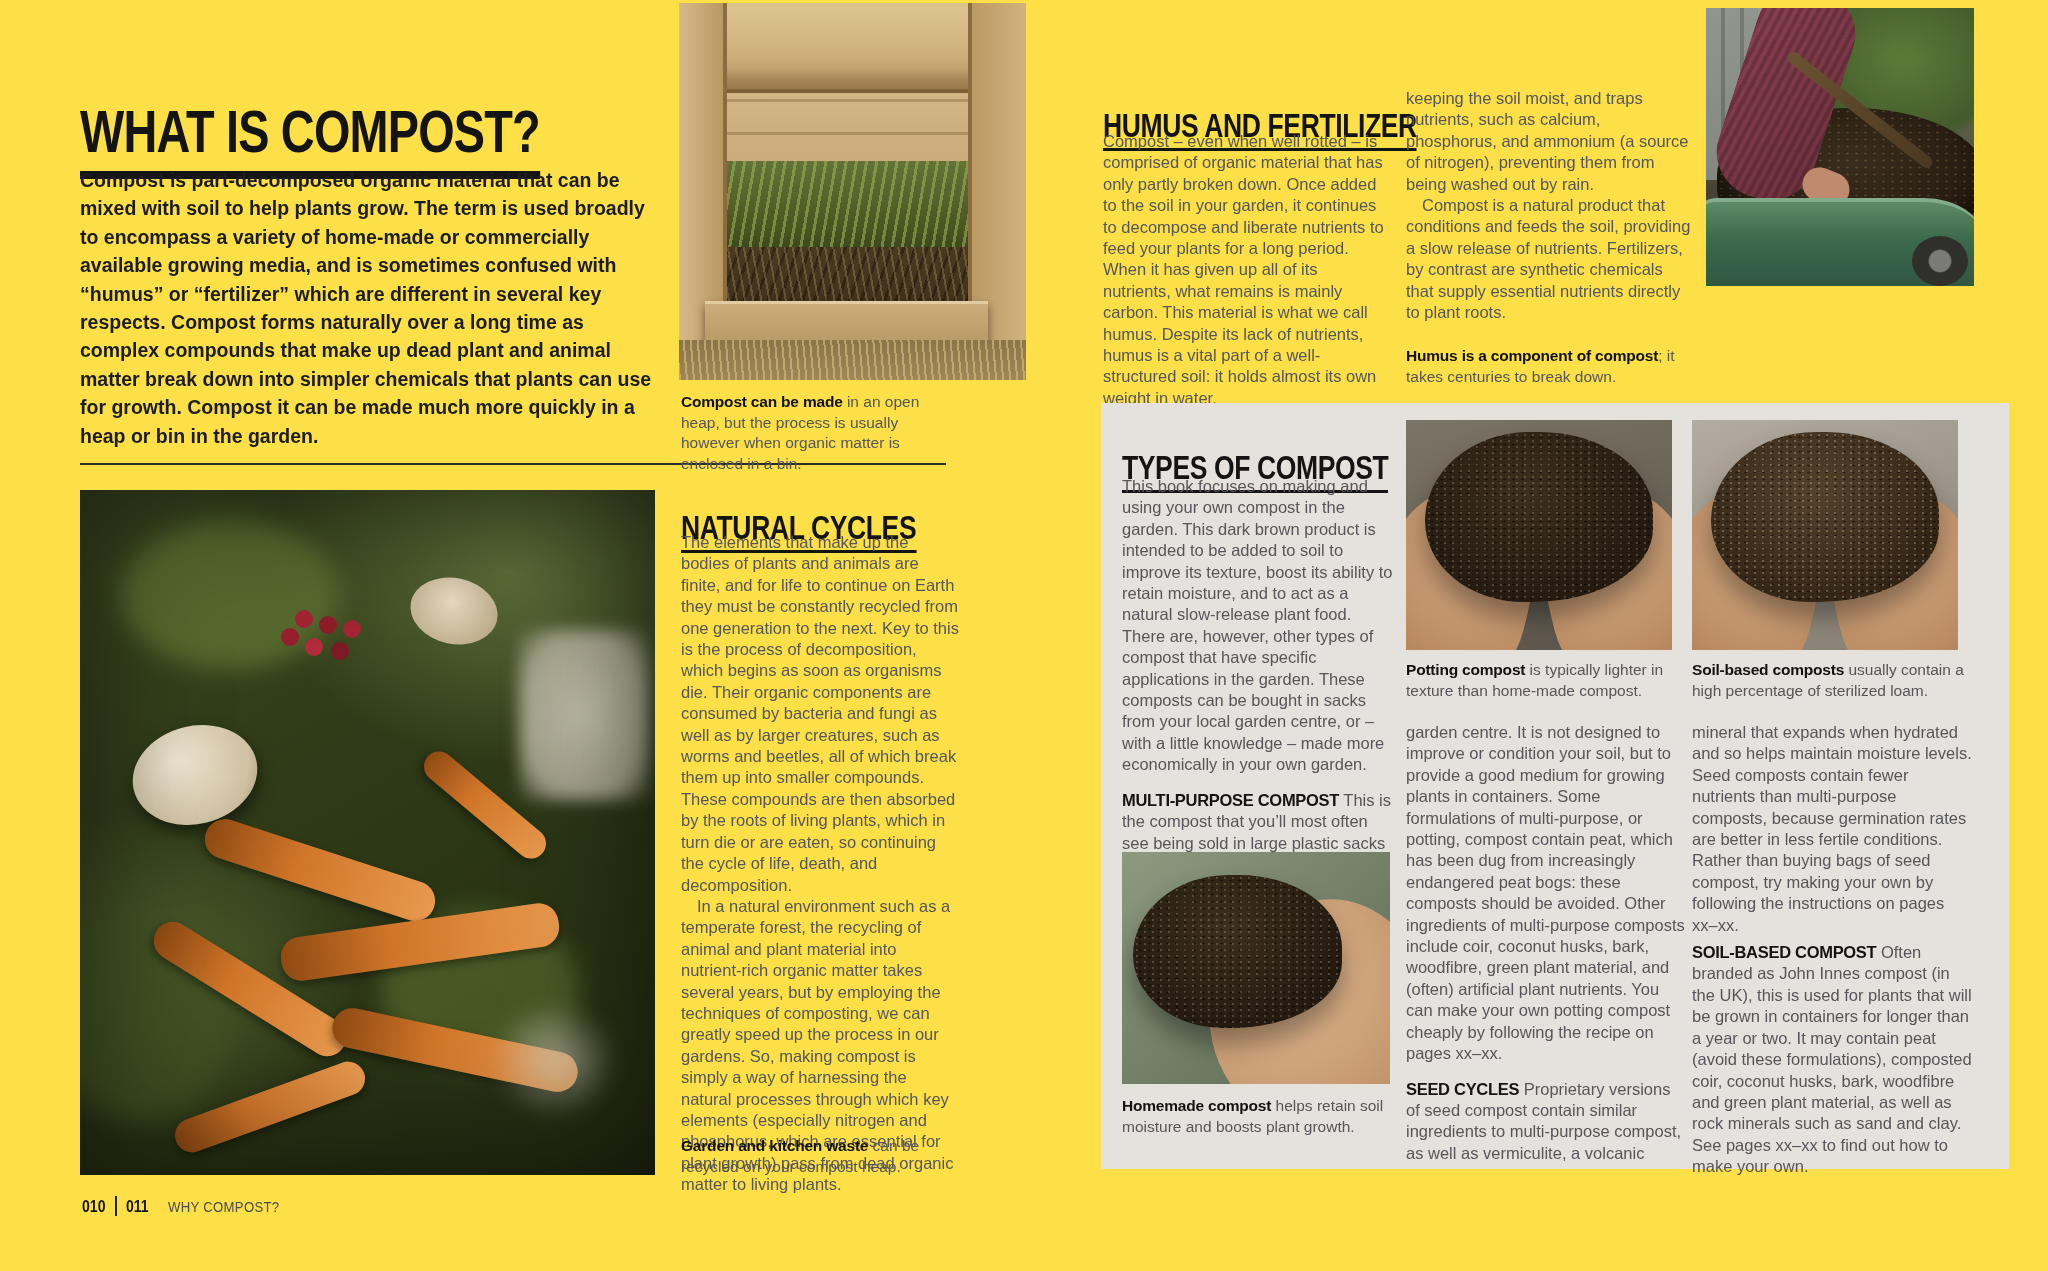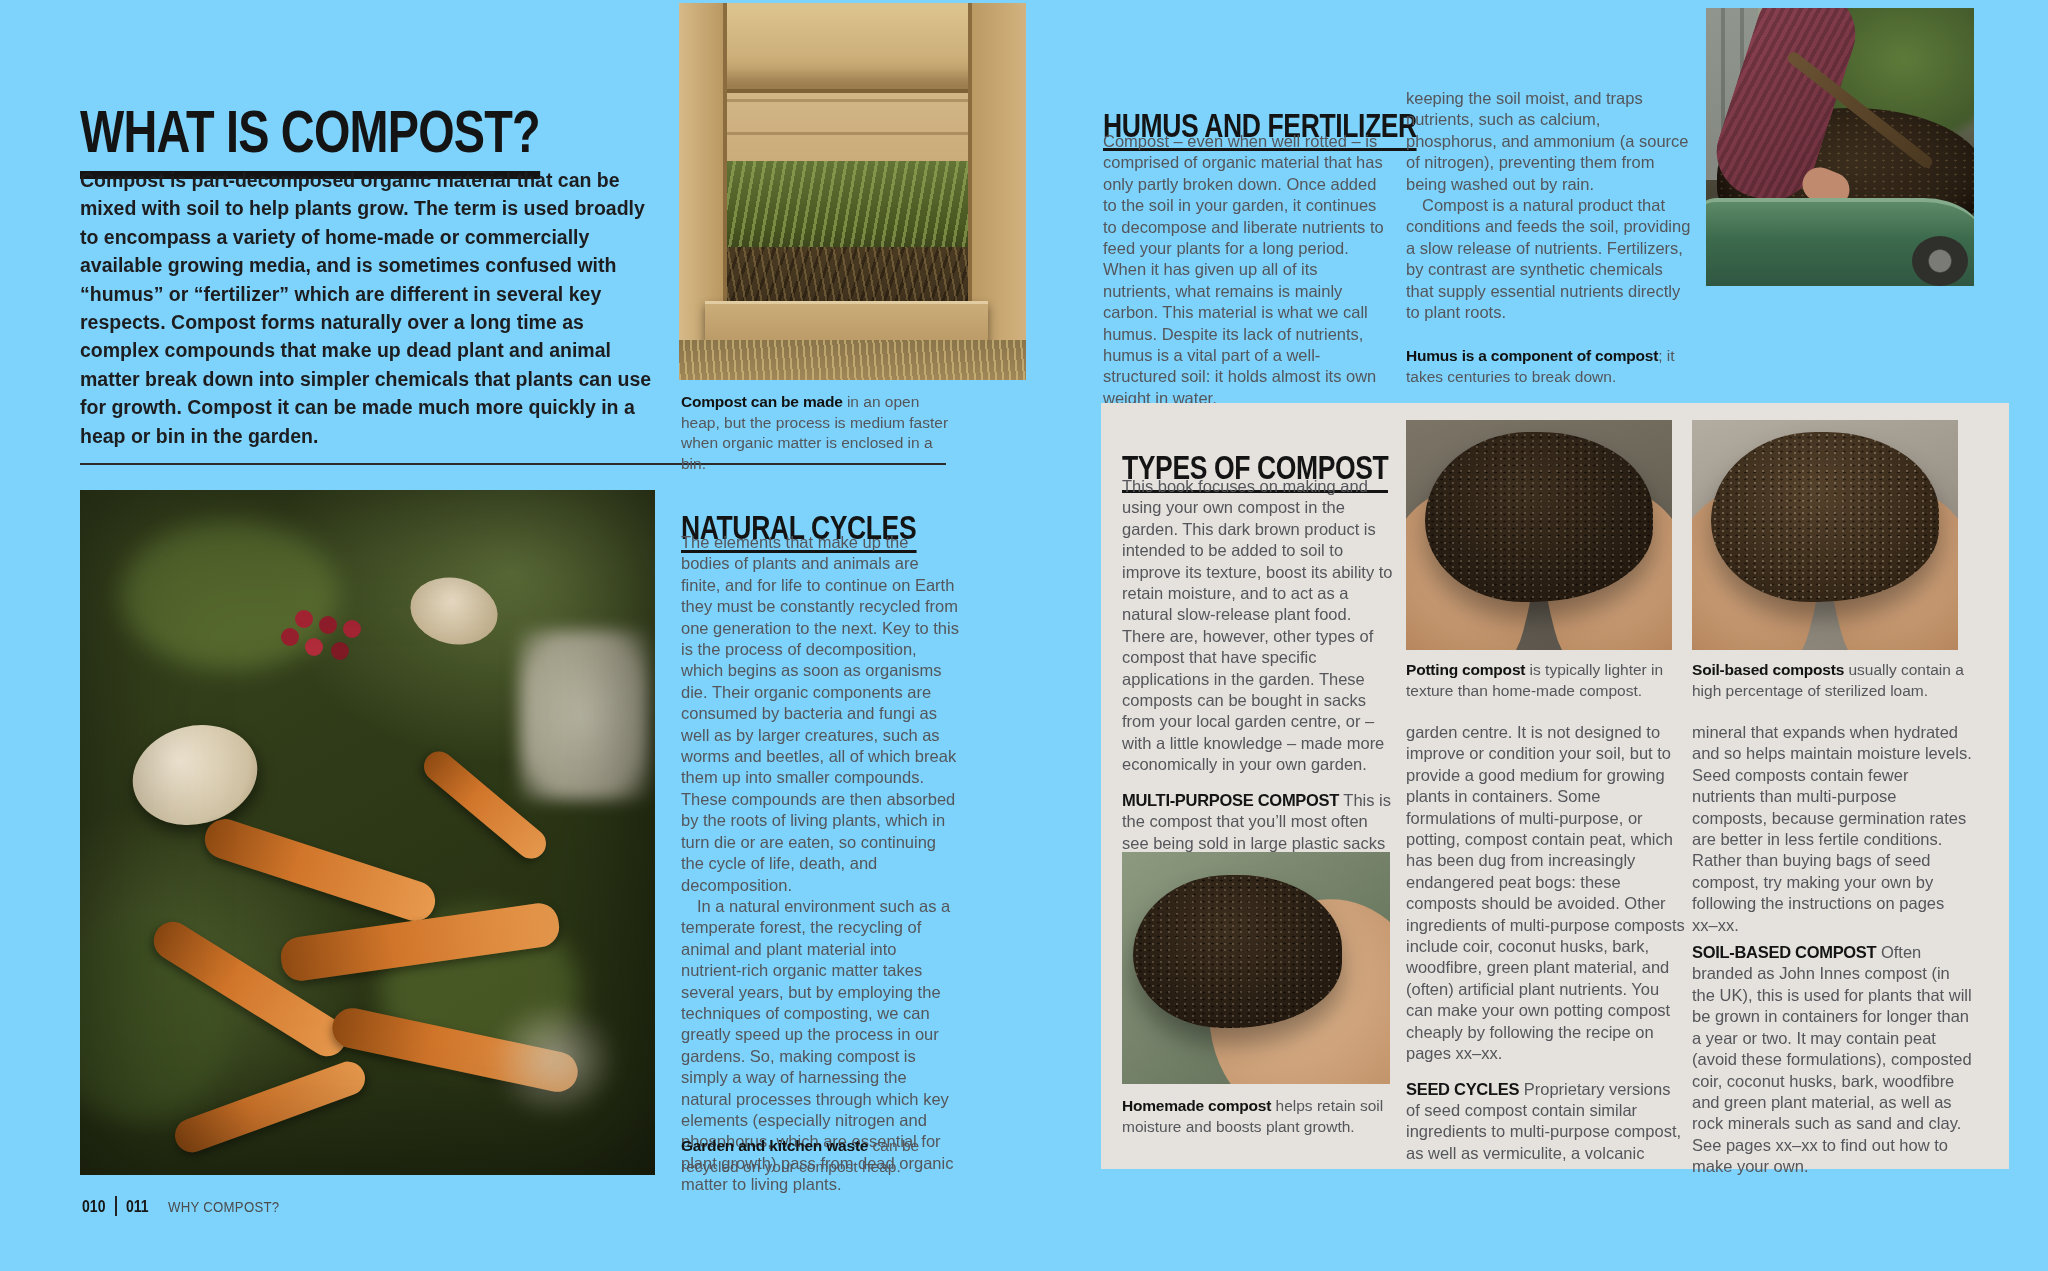--- a/index.html
+++ b/index.html
@@ -1,17 +1,17 @@
 <!DOCTYPE html>
 <html><head>
 <meta charset="utf-8">
 <style>
   html,body{margin:0;padding:0;background:#ffffff;}
   body{font-family:"Liberation Sans", sans-serif; -webkit-font-smoothing:antialiased;}
-  .spread{position:relative;width:2048px;height:1271px;background:#7dd3fc;overflow:hidden;}
+  .spread{position:relative;width:2048px;height:1271px;background:#fde047;overflow:hidden;}
 
   
   .cond{display:inline-block;transform:scaleX(.78);transform-origin:0 50%;white-space:nowrap;}
   .page-title{position:absolute;left:80px;top:60px;font-size:60px;font-weight:bold;color:#141414;letter-spacing:-1px;line-height:1.05;}
   .page-title .cond{border-bottom:8px solid #141414;padding-bottom:8px;}
   .sect-head{position:absolute;font-size:34px;font-weight:bold;color:#141414;letter-spacing:-.5px;line-height:1;}
   .sect-head .cond{border-bottom:3px solid #141414;padding-bottom:6px;}
   .intro{position:absolute;left:80px;top:166px;width:582px;font-size:19.5px;line-height:28.4px;font-weight:bold;color:#1d1d1f;margin:0;}
   .body-col{position:absolute;font-size:16.5px;line-height:21.4px;color:#55565b;}
   .body-col p{margin:0;}
@@ -136,21 +136,21 @@
     <div class="bp-top-rail"></div>
     <div class="bp-green"></div>
     <div class="bp-dark"></div>
     <div class="bp-post-l"></div>
     <div class="bp-post-r"></div>
     <div class="bp-front-rail"></div>
     <div class="bp-straw"></div>
   </div>
 
   <p class="caption" style="left:681px;top:392px;width:274px;">
-    <strong>Compost can be made</strong><span> in an open heap, but the process is medium faster when organic matter is enclosed in a bin.</span>
+    <strong>Compost can be made</strong><span> in an open heap, but the process is usually however when organic matter is enclosed in a bin.</span>
   </p>
 
   <div class="photo veg-photo">
     <div class="vp-bg"></div>
     <div class="vl vl1"></div>
     <div class="vl vl2"></div>
     <div class="vl vl3"></div>
     <div class="vp-turnip"></div>
     <div class="vp-turnip2"></div>
     <div class="vc vc1"></div>

